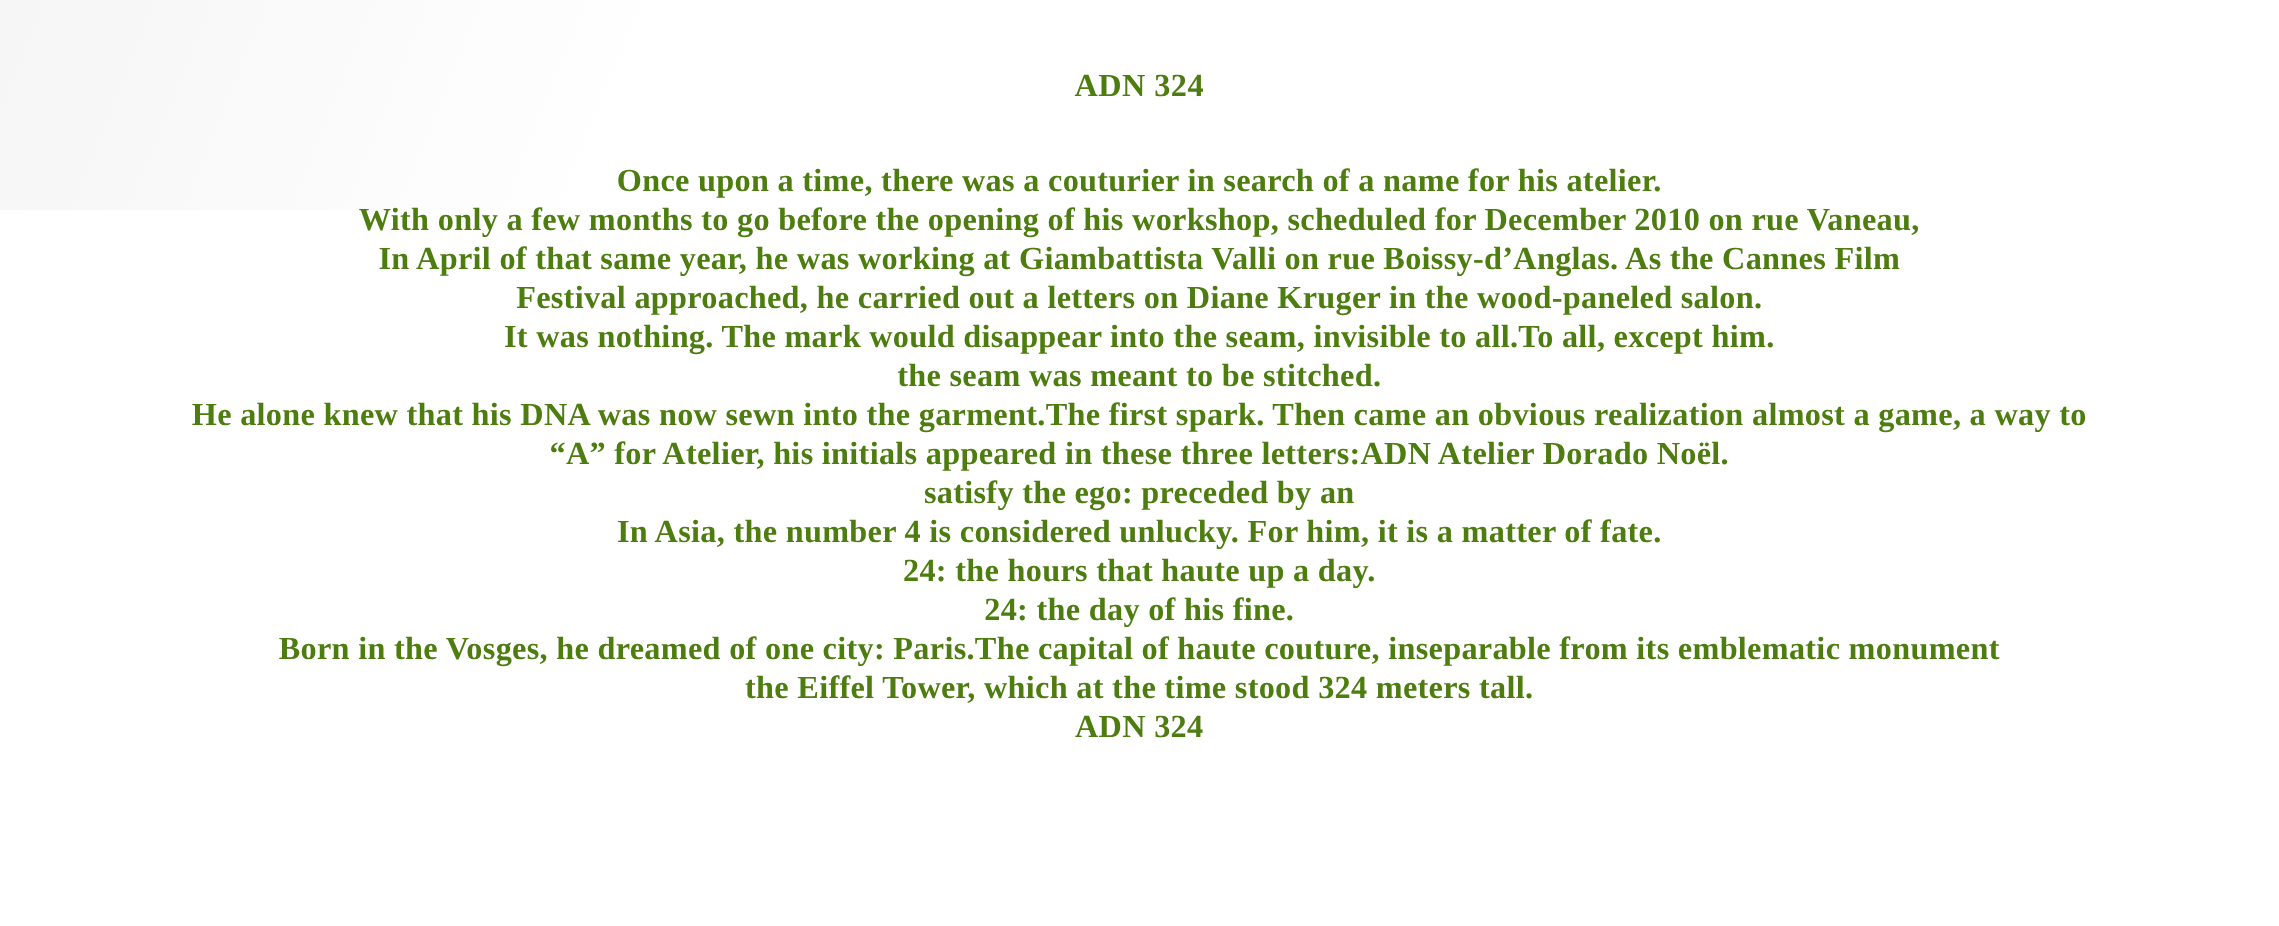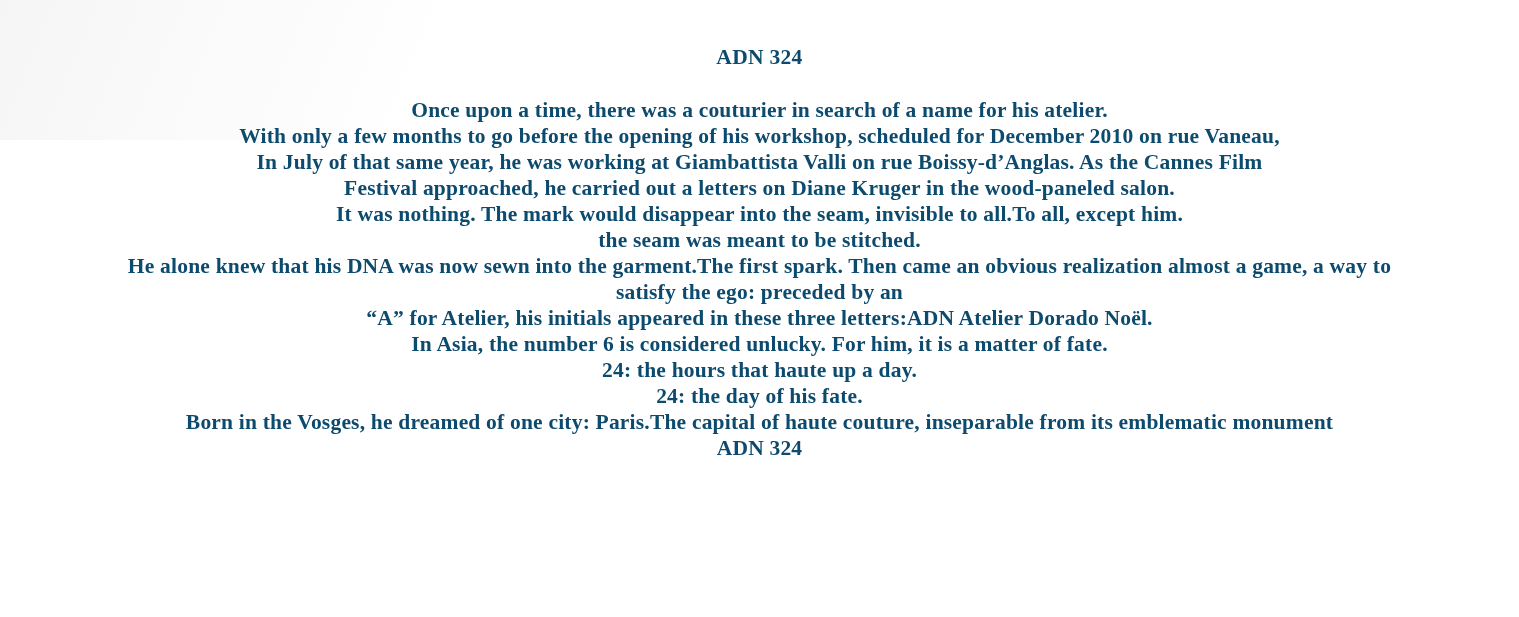--- a/index.html
+++ b/index.html
@@ -8,21 +8,21 @@
     background: #ffffff;
   }
   .page {
     position: relative;
     width: 1519px;
     height: 617px;
     background: #ffffff;
     overflow: hidden;
     font-family: "Liberation Serif", "DejaVu Serif", serif;
     font-weight: bold;
-    color: #0c4a6e;
+    color: #4d7c0f;
   }
   
   .corner-shade {
     position: absolute;
     top: 0;
     left: 0;
     width: 780px;
     height: 140px;
     background: linear-gradient(112deg,
                 rgba(120,120,128,0.07) 0%,
@@ -37,46 +37,47 @@
     width: 100%;
     text-align: center;
   }
   .title-line {
     font-size: 21.5px;
     line-height: 26px;
     white-space: nowrap;
     letter-spacing: 0.3px;
   }
   .body-block {
-    margin-top: 27px;
+    margin-top: 37px;
   }
   .text-line {
     font-size: 21.5px;
     line-height: 26px;
     white-space: nowrap;
     letter-spacing: 0.2px;
   }
 </style>
 </head>
 <body>
 
 <div class="page">
   <div class="corner-shade"></div>
   <div class="content">
     <div class="title-line">ADN 324</div>
     <div class="body-block">
       <div class="text-line">Once upon a time, there was a couturier in search of a name for his atelier.</div>
       <div class="text-line">With only a few months to go before the opening of his workshop, scheduled for December 2010 on rue Vaneau,</div>
-      <div class="text-line">In July of that same year, he was working at Giambattista Valli on rue Boissy-d’Anglas. As the Cannes Film</div>
+      <div class="text-line">In April of that same year, he was working at Giambattista Valli on rue Boissy-d’Anglas. As the Cannes Film</div>
       <div class="text-line">Festival approached, he carried out a letters on Diane Kruger in the wood-paneled salon.</div>
       <div class="text-line">It was nothing. The mark would disappear into the seam, invisible to all.To all, except him.</div>
       <div class="text-line">the seam was meant to be stitched.</div>
       <div class="text-line">He alone knew that his DNA was now sewn into the garment.The first spark. Then came an obvious realization almost a game, a way to</div>
+      <div class="text-line">“A” for Atelier, his initials appeared in these three letters:ADN Atelier Dorado Noël.</div>
       <div class="text-line">satisfy the ego: preceded by an</div>
-      <div class="text-line">“A” for Atelier, his initials appeared in these three letters:ADN Atelier Dorado Noël.</div>
-      <div class="text-line">In Asia, the number 6 is considered unlucky. For him, it is a matter of fate.</div>
+      <div class="text-line">In Asia, the number 4 is considered unlucky. For him, it is a matter of fate.</div>
       <div class="text-line">24: the hours that haute up a day.</div>
-      <div class="text-line">24: the day of his fate.</div>
+      <div class="text-line">24: the day of his fine.</div>
       <div class="text-line">Born in the Vosges, he dreamed of one city: Paris.The capital of haute couture, inseparable from its emblematic monument</div>
+      <div class="text-line">the Eiffel Tower, which at the time stood 324 meters tall.</div>
       <div class="text-line">ADN 324</div>
     </div>
   </div>
 </div>
 
 </body></html>

